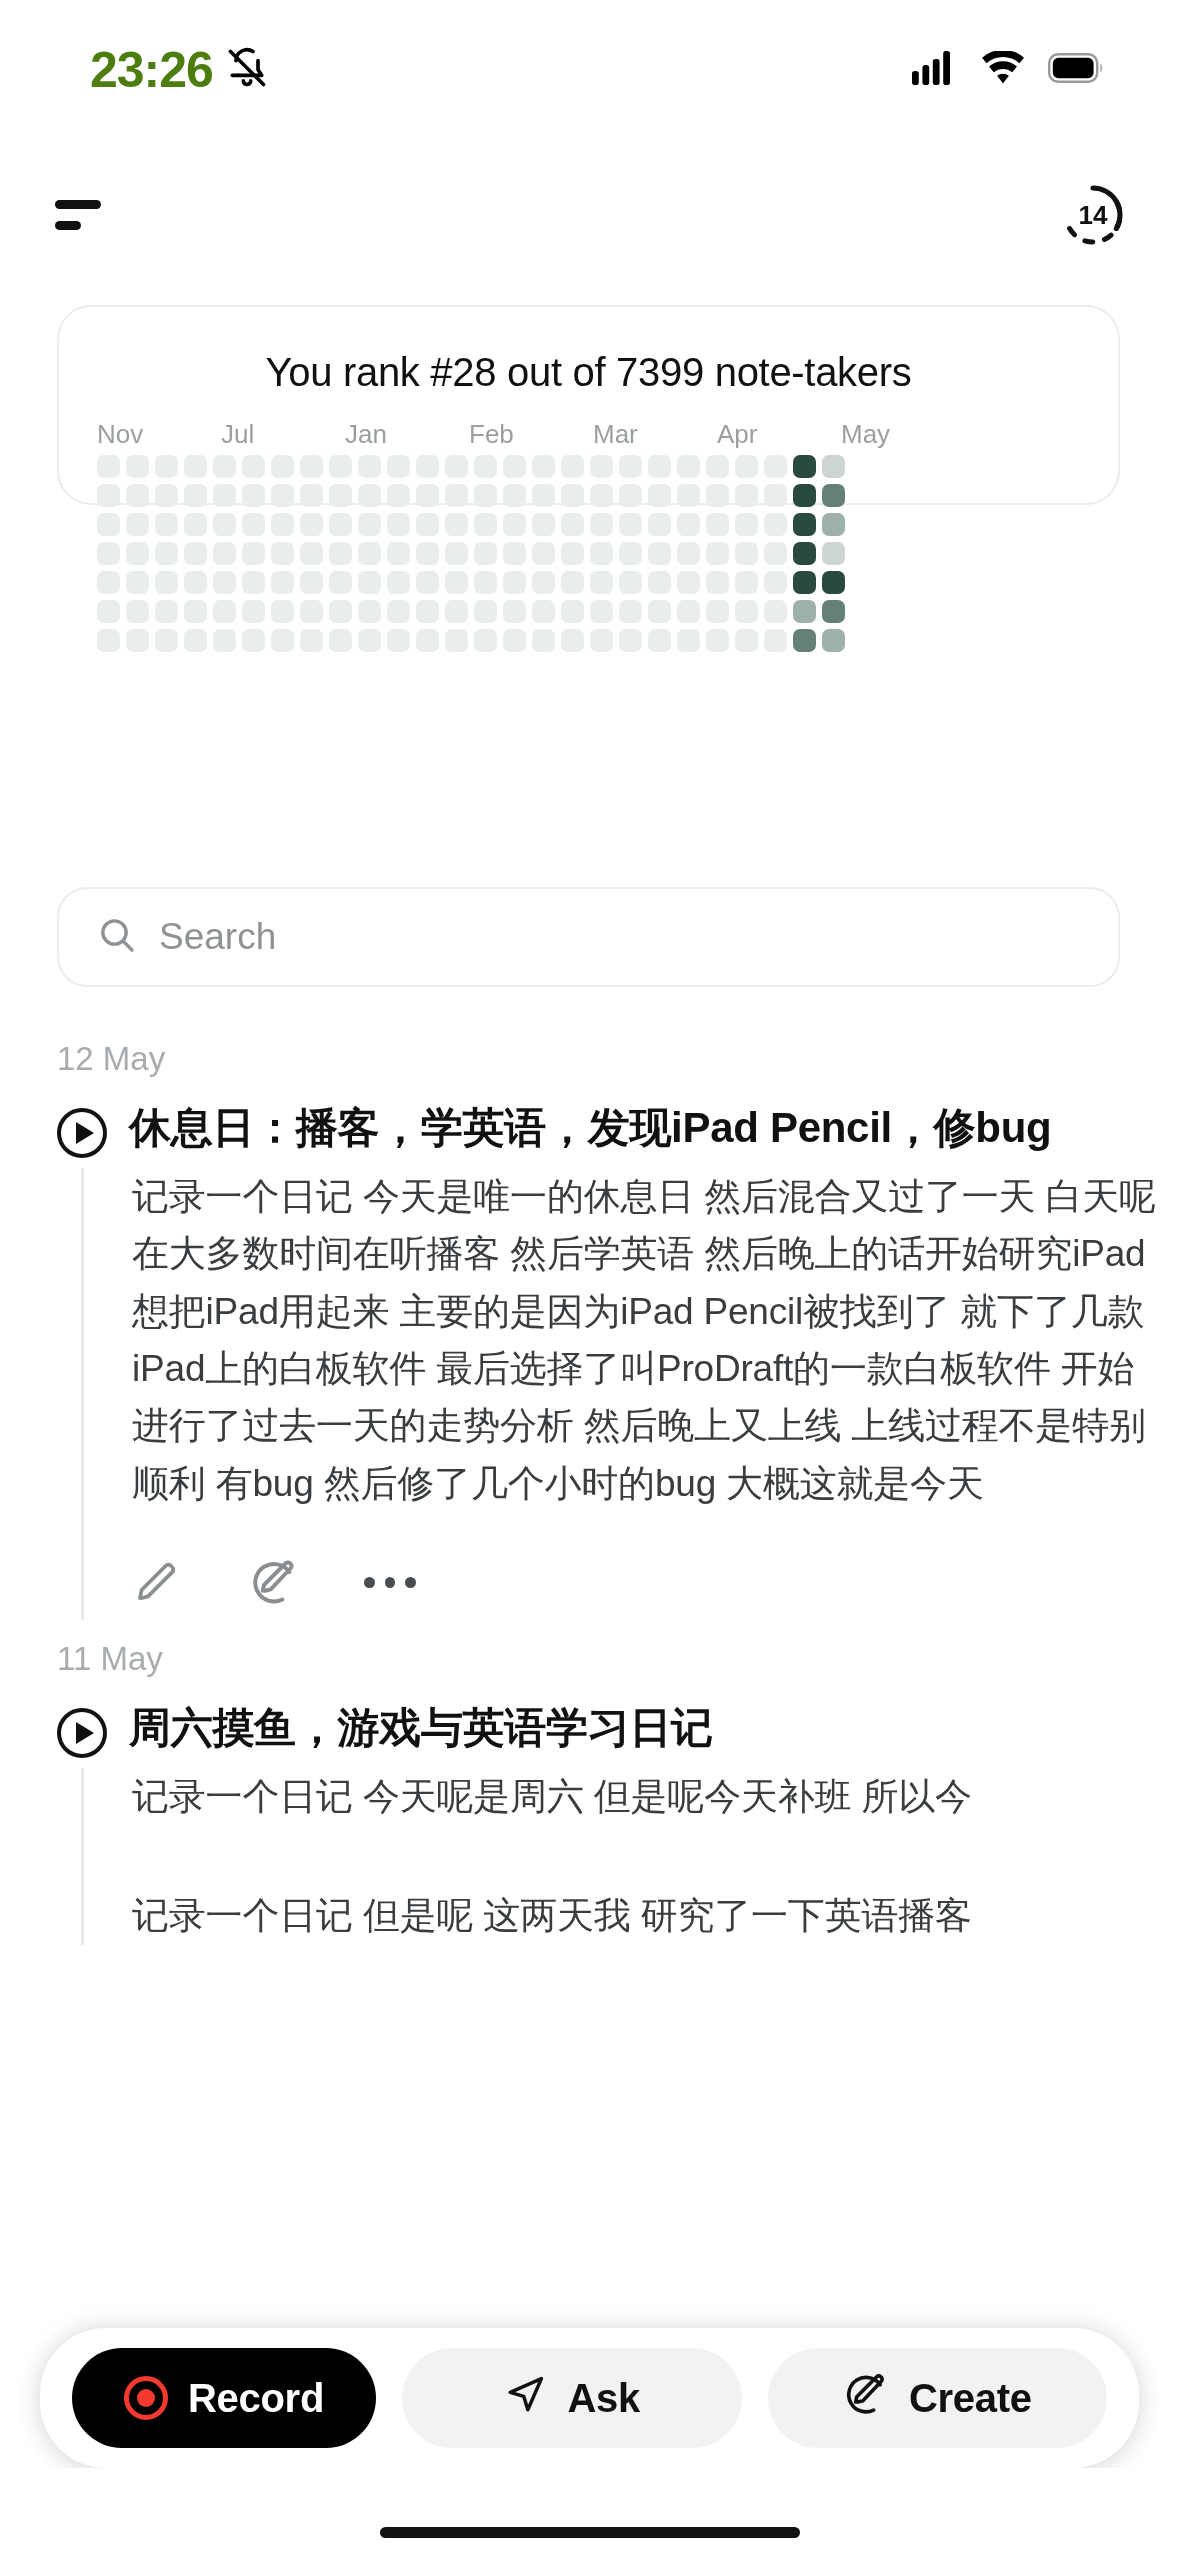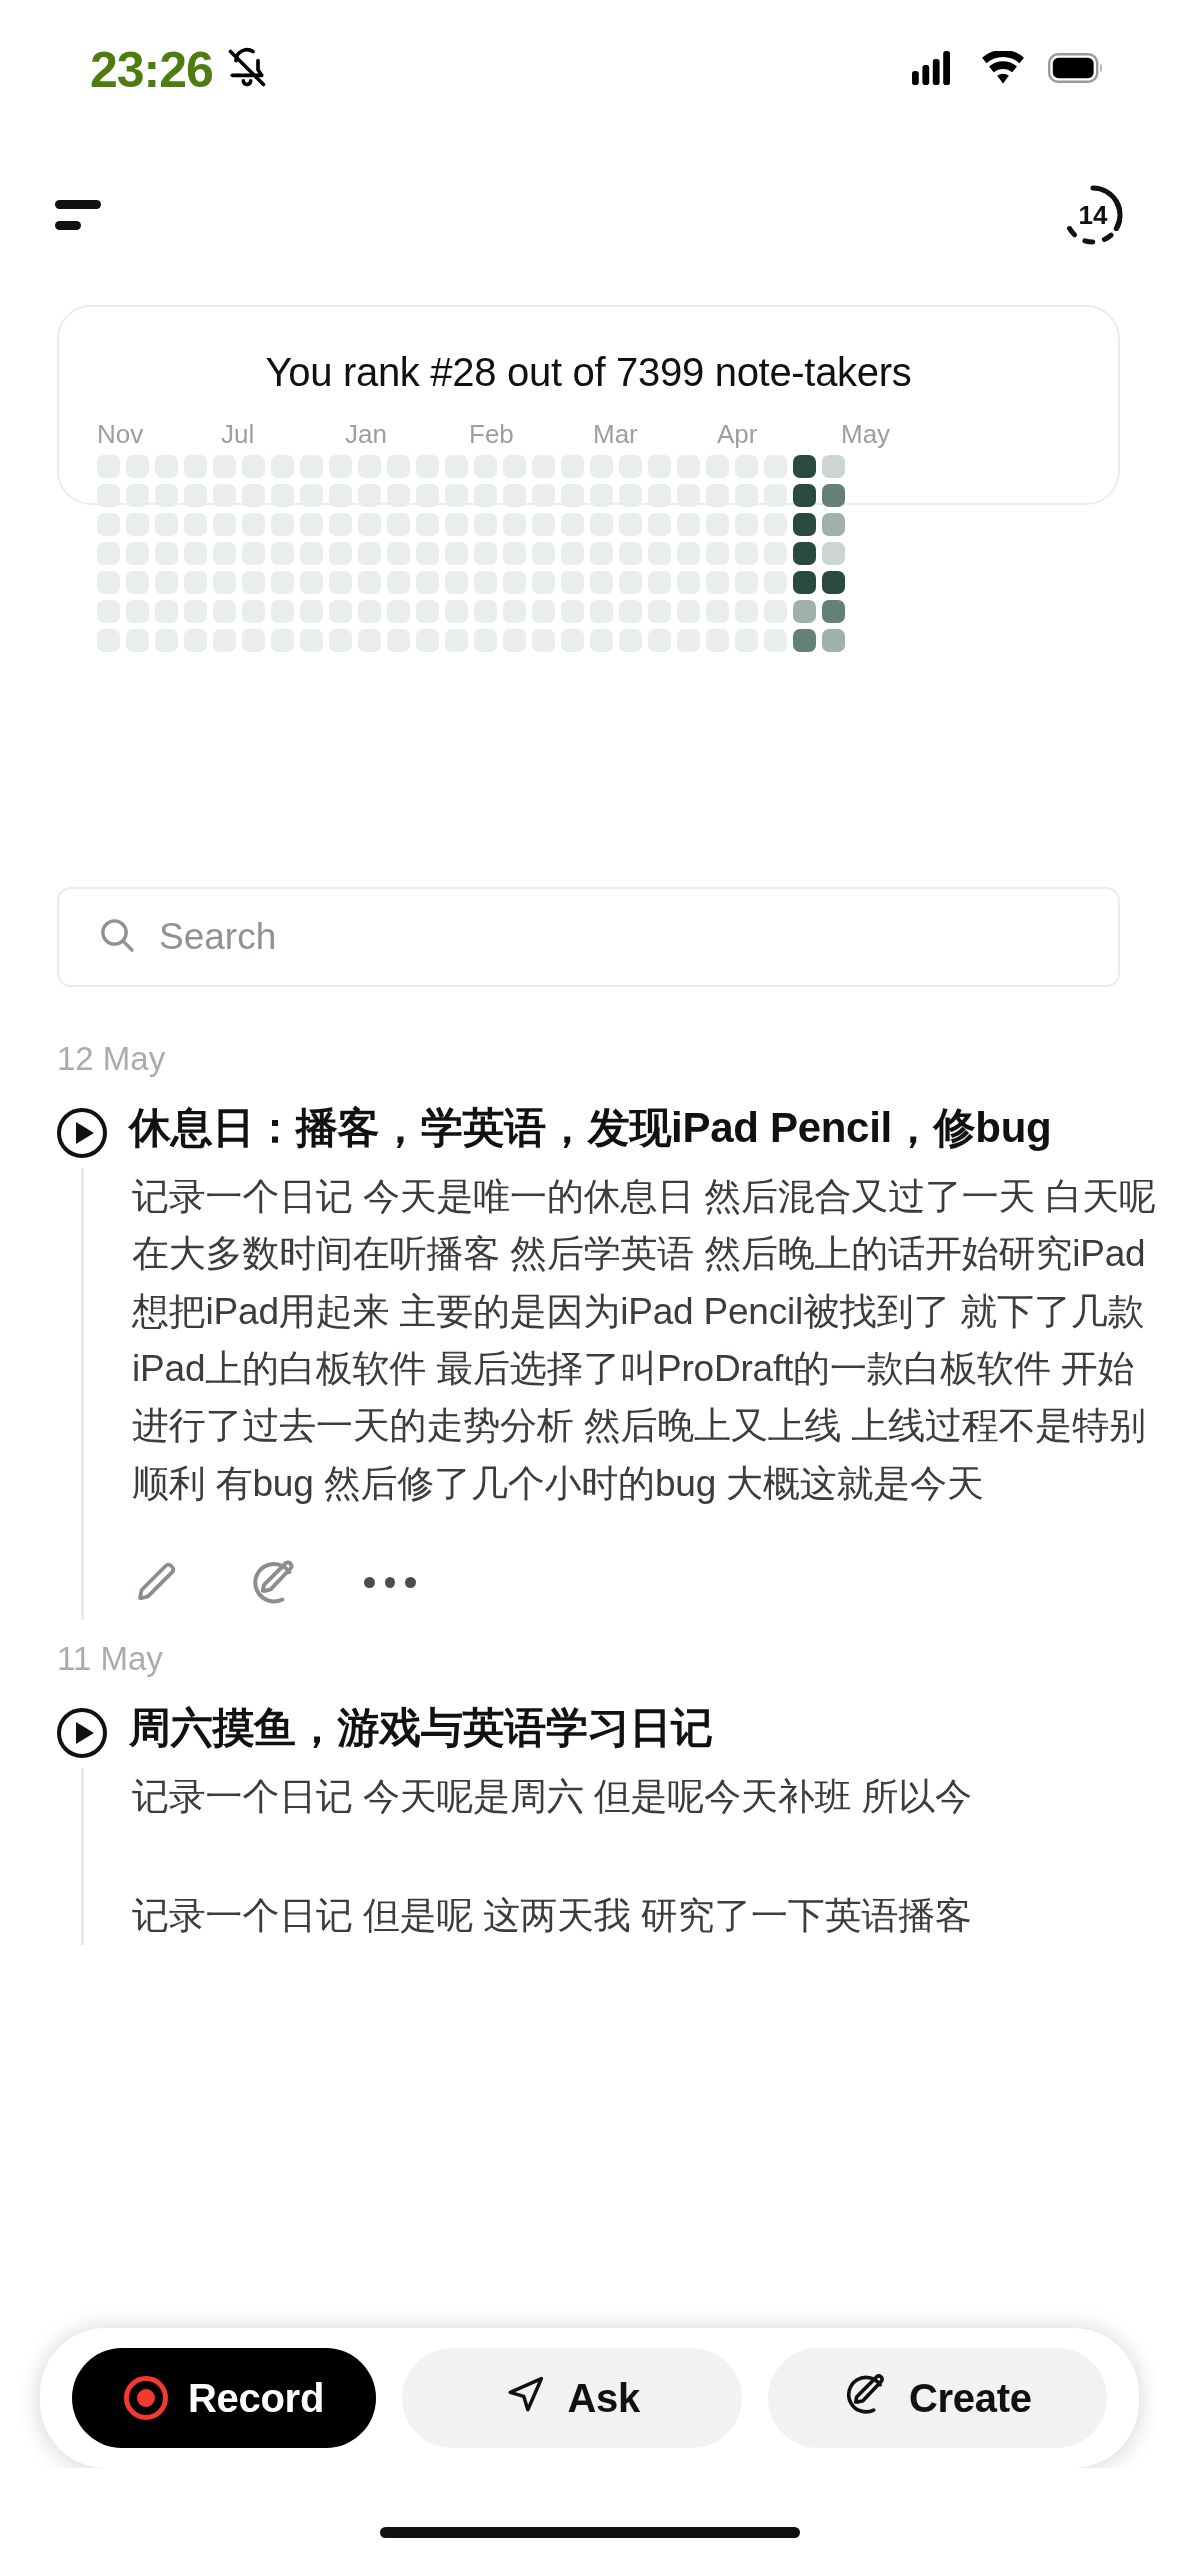--- a/index.html
+++ b/index.html
@@ -52,21 +52,21 @@
   .heat-grid{
     margin-top:8px; padding-left:38px;
     display:flex; flex-direction:column; gap:6px;
   }
   .heat-row{display:flex;gap:6px;}
   .heat-cell{width:23px;height:23px;border-radius:7px;background:#e9eded;}
 
   
   .search-bar{
     position:absolute; top:887px; left:57px; width:1063px; height:100px;
-    border:2px solid #ececec; border-radius:14px; background:#fff;
+    border:2px solid #ececec; border-radius:30px; background:#fff;
     display:flex; align-items:center; gap:22px; padding:0 38px;
   }
   .search-placeholder{font-size:37px;color:#8e9294;}
 
   
   .notes{
     position:absolute; top:1040px; left:0; width:1179px;
   }
   .date-head{
     font-size:33px; color:#a8acae; padding-left:57px; margin-bottom:22px;

